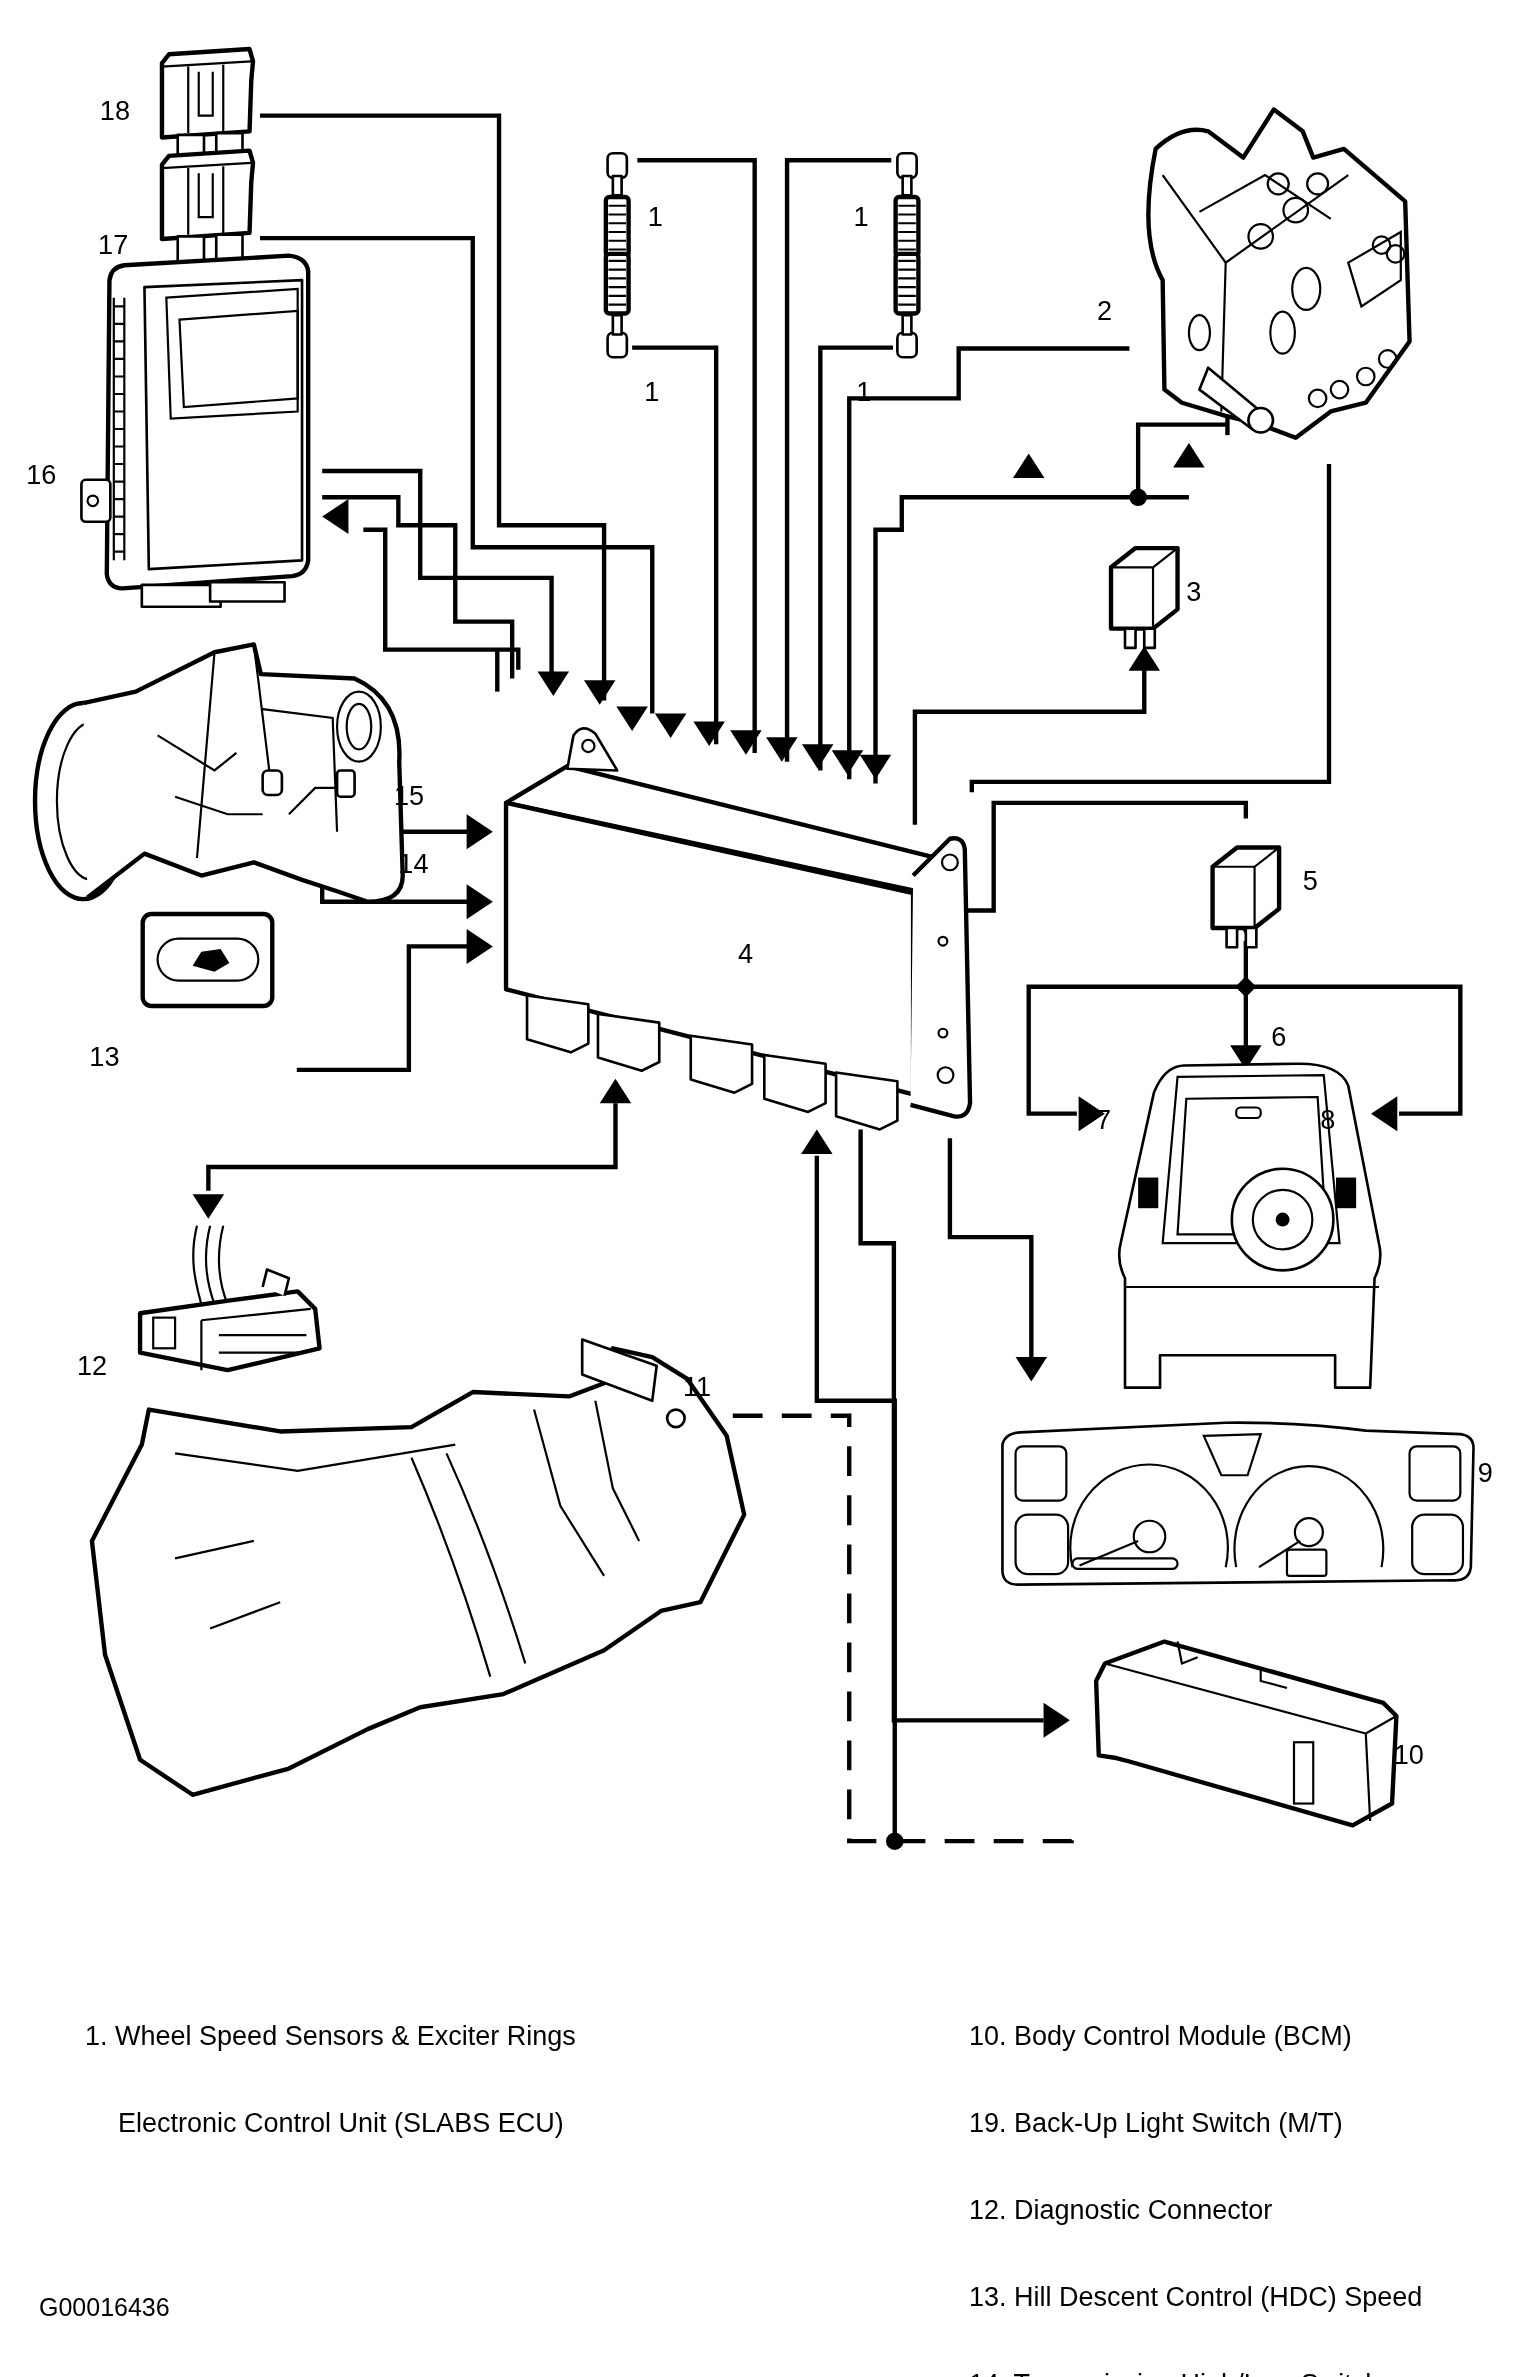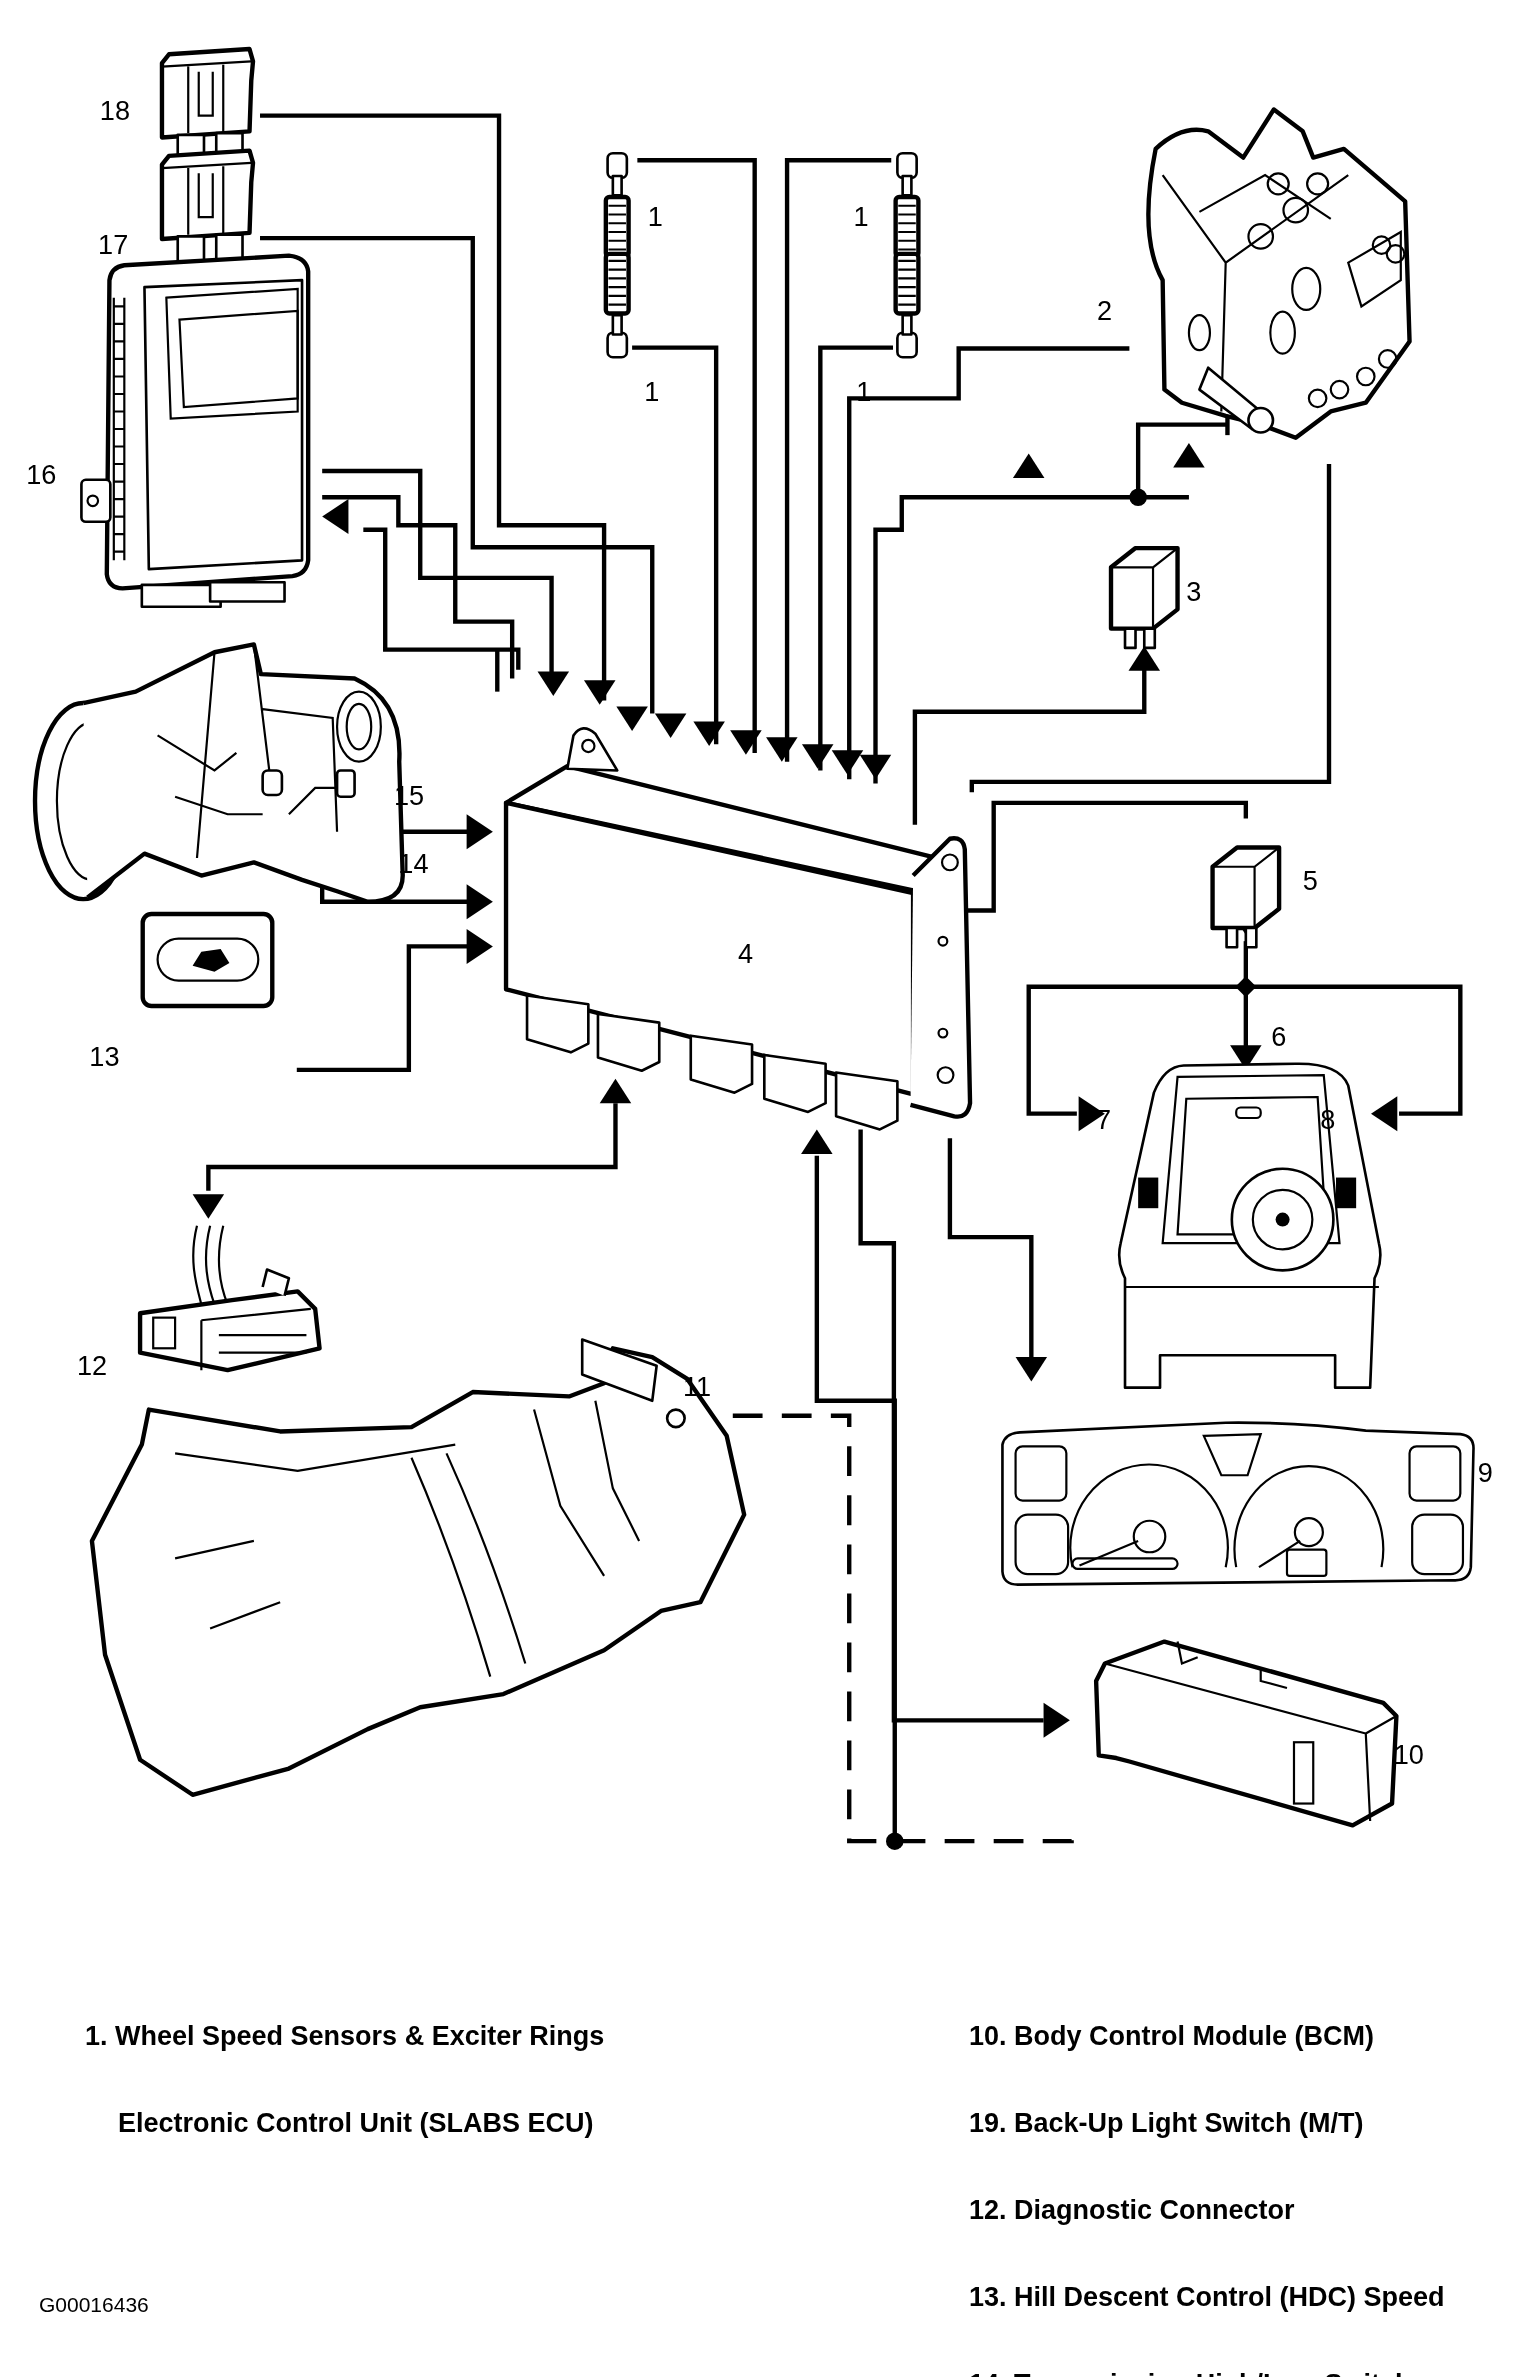--- a/index.html
+++ b/index.html
@@ -6,24 +6,24 @@
   body{width:1540px;height:2377px;position:relative;overflow:hidden;font-family:"Liberation Sans",sans-serif;color:#000;}
   svg#diagram{position:absolute;left:0;top:0;width:1540px;height:2377px;}
   .w{fill:none;stroke:#000;stroke-width:5;stroke-linejoin:miter;}
   .wd{fill:none;stroke:#000;stroke-width:5;stroke-dasharray:34 22;}
   .o{fill:#fff;stroke:#000;stroke-width:5;stroke-linejoin:round;}
   .o2{fill:#fff;stroke:#000;stroke-width:3;stroke-linejoin:round;}
   .t{fill:none;stroke:#000;stroke-width:2.5;}
   .ar{fill:#000;}
   .lbl{font-family:"Liberation Sans",sans-serif;font-size:31px;fill:#000;}
   .legend{position:absolute;font-size:27px;line-height:29px;white-space:pre;}
-  .legend div{white-space:pre;font-weight:bold;}
+  .legend div{white-space:pre;}
   #legend-left{left:85px;top:1964px;}
   #legend-right{left:969px;top:1964px;}
-  #figure-id{position:absolute;left:39px;top:2293px;font-size:21px;}
+  #figure-id{position:absolute;left:39px;top:2293px;font-size:25px;}
 </style>
 </head>
 <body>
 
 <svg id="diagram" viewBox="0 0 1759 2715" xmlns="http://www.w3.org/2000/svg">
   <defs>
     <g id="sensor-up">
       <rect x="-11" y="0" width="22" height="28" rx="6" class="o2"></rect>
       <rect x="-5" y="26" width="10" height="22" class="o2"></rect>
       <rect x="-13" y="50" width="26" height="68" rx="4" class="o"></rect>

